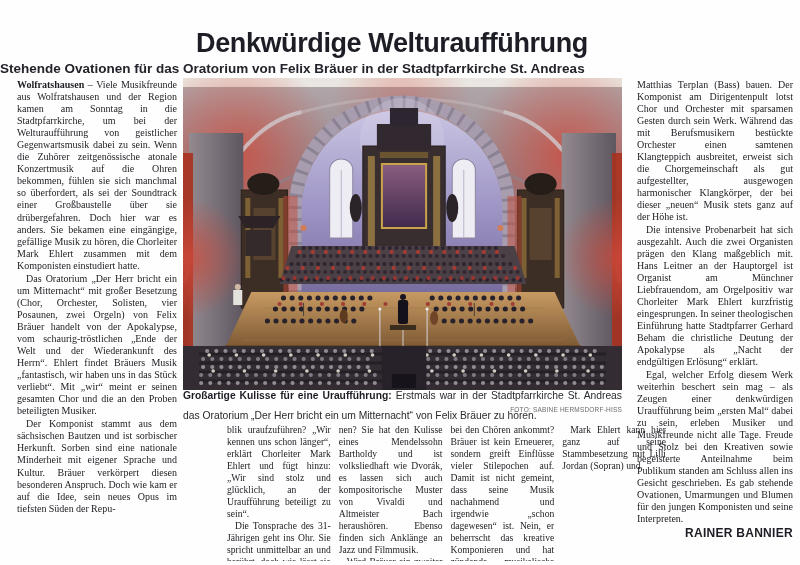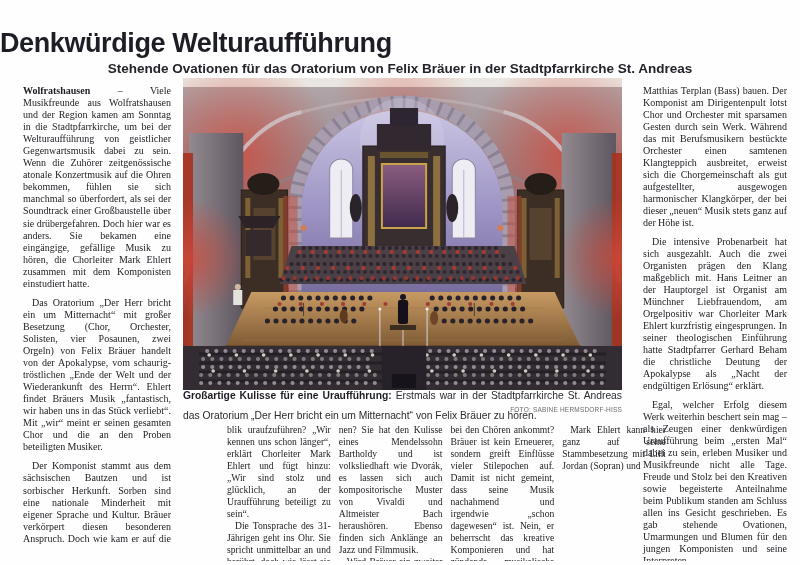--- a/index.html
+++ b/index.html
@@ -1,26 +1,26 @@
 <!DOCTYPE html>
 <html lang="de"><head>
 <meta charset="utf-8">
 <style>
   html,body{margin:0;padding:0;background:#ffffff;}
   .page{position:relative;width:800px;height:565px;background:#fefefe;overflow:hidden;
         font-family:"Liberation Serif", serif;color:#1c1c22;}
-  .headline{position:absolute;left:0;top:28px;width:784px;text-align:left;
+  .headline{position:absolute;left:0;top:28px;width:784px;text-align:center;
         font-family:"Liberation Sans", sans-serif;font-weight:bold;font-size:27px;
         letter-spacing:-0.4px;color:#1d1d26;}
-  .subhead{position:absolute;left:0;top:61px;width:800px;text-align:center;
+  .subhead{position:absolute;left:0;top:61px;width:800px;text-align:left;
         font-family:"Liberation Sans", sans-serif;font-weight:bold;font-size:13.5px;
         color:#23232b;}
   .bodycol{position:absolute;text-align:justify;font-size:10px;line-height:12.05px;
         overflow:hidden;hyphens:auto;-webkit-hyphens:auto;word-spacing:-0.2px;}
-  .bodycol p{margin:7px;}
+  .bodycol p{margin:1px;}
   .bodycol p.ind{text-indent:9px;}
   .col1{left:16px;top:78px;width:162px;height:468px;}
   .col6{left:636px;top:78px;width:158px;height:483px;line-height:12px;}
   .photo{position:absolute;left:183px;top:78px;width:439px;height:312px;overflow:hidden;}
   .photo svg{display:block;width:100%;height:100%;}
   .caption{position:absolute;left:183px;top:386px;width:439px;
         font-family:"Liberation Sans", sans-serif;font-size:10.3px;line-height:20px;
         text-align:justify;color:#2a2a30;}
   .caption b{color:#1d1d26;}
   .credit{position:absolute;right:0;top:14px;font-size:6.5px;letter-spacing:.2px;

